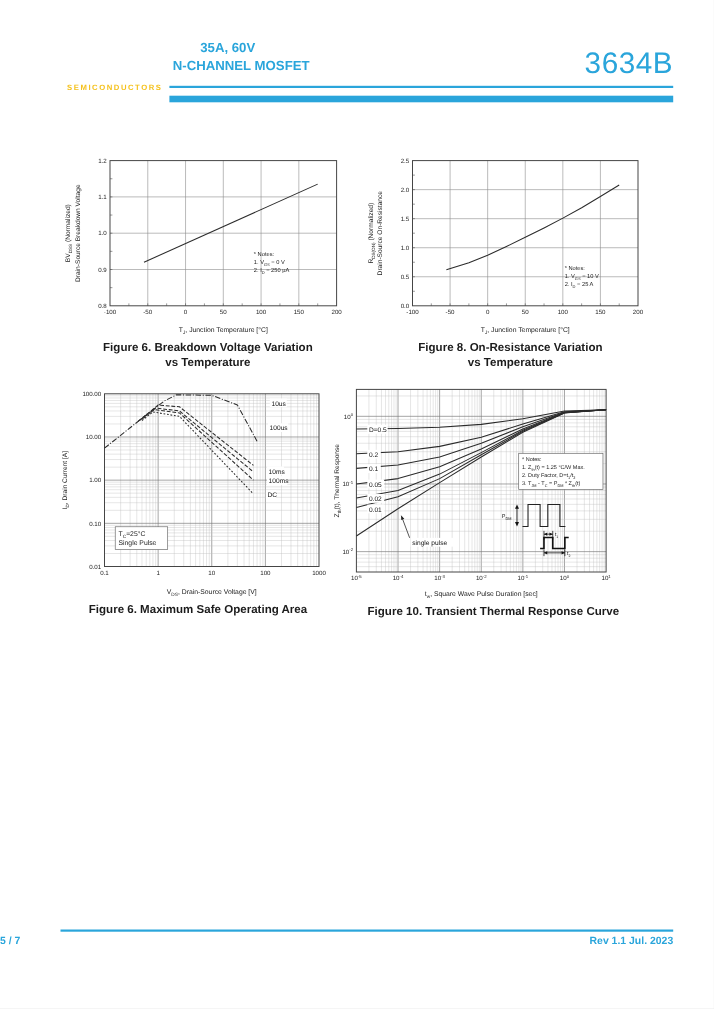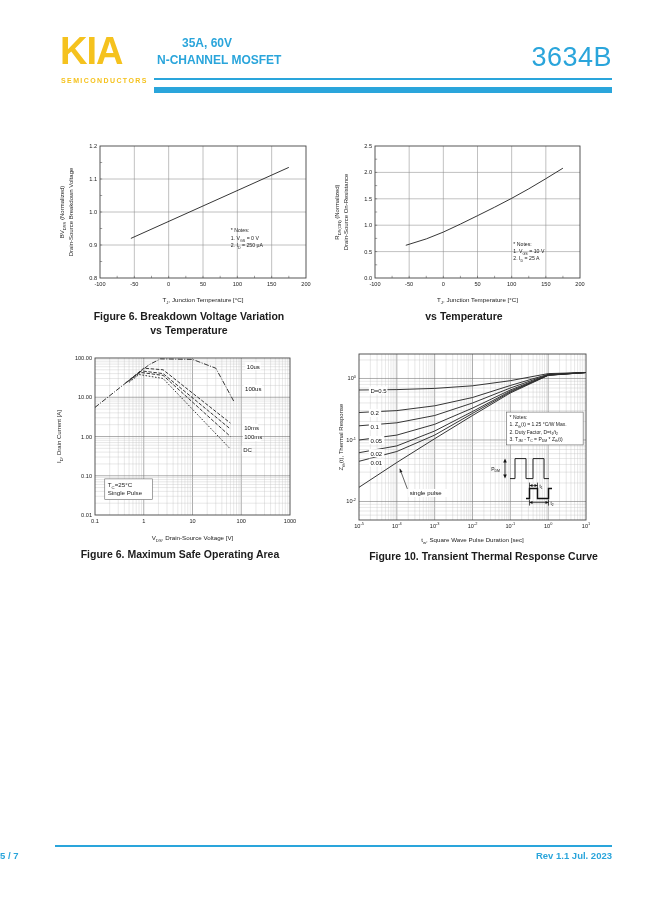--- a/index.html
+++ b/index.html
@@ -23,21 +23,20 @@
   .footer-rule{position:absolute;left:55px;top:845px;width:557px;height:1.8px;background:var(--accent);}
   .page-ind{position:absolute;left:0;top:850px;width:100%;text-align:left;font-size:9.5px;
         font-weight:bold;color:var(--accent);}
   .rev{position:absolute;top:850px;right:37px;font-size:9.5px;font-weight:bold;color:var(--accent);}
 </style>
 </head>
 <body>
 
 <div class="page">
 
-  <div class="logo">KIA</div>
   <div class="logo-sub">SEMICONDUCTORS</div>
   <div class="spec">35A,  60V</div>
   <div class="ptype">N-CHANNEL MOSFET</div>
   <div class="partno">3634B</div>
   <div class="rule-thin"></div>
   <div class="rule-thick"></div>
 
   <div class="fig" style="left:58px;top:132px;width:262px;">
     <svg id="figure7" width="262" height="174" viewBox="0 0 262 174">
         <line x1="76.33333333333333" y1="14" x2="76.33333333333333" y2="146" stroke="#8d8d8d" stroke-width="0.55"></line>
@@ -140,20 +139,21 @@
         <text x="39" y="16" text-anchor="end" font-size="5.6" fill="#222"><tspan>2.5</tspan></text>
         <polyline points="72.8,113.3 93.3,106.9 110.3,100.1 127.4,92.1 144.5,83.7 161.6,75.2 178.7,66.3 195.8,56.8 212.8,46.7 229.9,36.2" fill="none" stroke="#2b2b2b" stroke-width="0.95" stroke-linejoin="round" stroke-dasharray="none"></polyline>
         <text x="180.3" y="113.6" font-size="5.2" fill="#222"><tspan>*  Notes:</tspan></text>
         <text x="180.3" y="121" font-size="5.2" fill="#222"><tspan>1. V</tspan><tspan dy="1.7" font-size="70%">GS</tspan><tspan dy="-1.7"> = 10 V</tspan></text>
         <text x="180.3" y="128.4" font-size="5.2" fill="#222"><tspan>2. I</tspan><tspan dy="1.7" font-size="70%">D</tspan><tspan dy="-1.7"> = 25 A</tspan></text>
         <text x="144.5" y="170" text-anchor="middle" font-size="6.2" fill="#222"><tspan>T</tspan><tspan dy="1.7" font-size="70%">J</tspan><tspan dy="-1.7">, Junction Temperature [°C]</tspan></text>
         <text x="6" y="80" text-anchor="middle" font-size="6" fill="#222" transform="rotate(-90 6 80)"><tspan>R</tspan><tspan dy="1.7" font-size="70%">DS(ON)</tspan><tspan dy="-1.7">  (Normalized)</tspan></text>
         <text x="14.5" y="80" text-anchor="middle" font-size="6" fill="#222" transform="rotate(-90 14.5 80)"><tspan>Drain-Source On-Resistance</tspan></text>
       </svg>
     <div class="cap">
+      <div>Figure 8. On-Resistance Variation</div>
       <div>vs Temperature</div>
     </div>
   </div>
 
   <div class="fig" style="left:55px;top:350px;width:250px;">
     <svg id="figure9" width="250" height="194" viewBox="0 0 250 194">
         <line x1="54.675212288619086" y1="8" x2="54.675212288619086" y2="165" stroke="#bdbdbd" stroke-width="0.35"></line>
         <line x1="63.259661167583545" y1="8" x2="63.259661167583545" y2="165" stroke="#bdbdbd" stroke-width="0.35"></line>
         <line x1="69.35042457723816" y1="8" x2="69.35042457723816" y2="165" stroke="#bdbdbd" stroke-width="0.35"></line>
         <line x1="74.0747877113809" y1="8" x2="74.0747877113809" y2="165" stroke="#bdbdbd" stroke-width="0.35"></line>
@@ -251,21 +251,21 @@
         <text x="188.26789340146345" y="102.11140883431776" font-size="6" fill="#111"><tspan>DC</tspan></text>
         <rect x="49.75" y="128.89" width="47.688" height="20.8" fill="#fff" stroke="#666" stroke-width="0.6"></rect>
         <text x="52.75" y="137.08999999999997" font-size="6.2" fill="#222"><tspan>T</tspan><tspan dy="1.7" font-size="70%">C</tspan><tspan dy="-1.7">=25°C</tspan></text>
         <text x="52.75" y="145.48999999999998" font-size="6.2" fill="#222"><tspan>Single Pulse</tspan></text>
         <text x="137.5" y="190" text-anchor="middle" font-size="6.2" fill="#222"><tspan>V</tspan><tspan dy="1.7" font-size="70%">DS</tspan><tspan dy="-1.7">, Drain-Source Voltage [V]</tspan></text>
         <text x="6" y="86.5" text-anchor="middle" font-size="6" fill="#222" transform="rotate(-90 6 86.5)"><tspan>I</tspan><tspan dy="1.7" font-size="70%">D</tspan><tspan dy="-1.7">, Drain Current [A]</tspan></text>
       </svg>
     <div class="cap">Figure 6. Maximum Safe Operating Area</div>
   </div>
 
-  <div class="fig" style="left:337px;top:350px;width:293px;">
+  <div class="fig" style="left:302px;top:350px;width:293px;">
     <svg id="figure10" width="293" height="196" viewBox="0 0 293 196">
         <line x1="33.388968169287295" y1="4" x2="33.388968169287295" y2="170" stroke="#bdbdbd" stroke-width="0.35"></line>
         <line x1="40.05108747022724" y1="4" x2="40.05108747022724" y2="170" stroke="#bdbdbd" stroke-width="0.35"></line>
         <line x1="44.777936338574584" y1="4" x2="44.777936338574584" y2="170" stroke="#bdbdbd" stroke-width="0.35"></line>
         <line x1="48.44436516404604" y1="4" x2="48.44436516404604" y2="170" stroke="#bdbdbd" stroke-width="0.35"></line>
         <line x1="51.440055639514526" y1="4" x2="51.440055639514526" y2="170" stroke="#bdbdbd" stroke-width="0.35"></line>
         <line x1="53.972875847206055" y1="4" x2="53.972875847206055" y2="170" stroke="#bdbdbd" stroke-width="0.35"></line>
         <line x1="56.16690450786187" y1="4" x2="56.16690450786187" y2="170" stroke="#bdbdbd" stroke-width="0.35"></line>
         <line x1="58.102174940454475" y1="4" x2="58.102174940454475" y2="170" stroke="#bdbdbd" stroke-width="0.35"></line>
         <line x1="59.83333333333333" y1="4" x2="59.83333333333333" y2="170" stroke="#777" stroke-width="0.6"></line>

